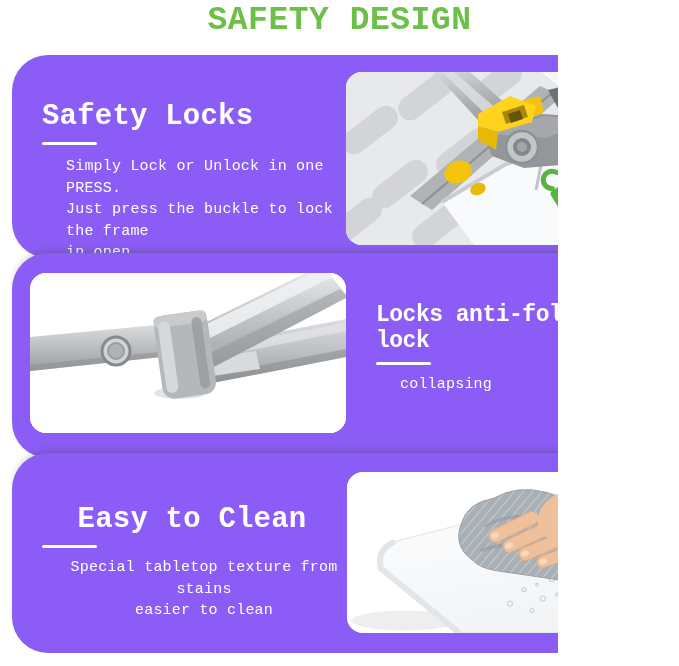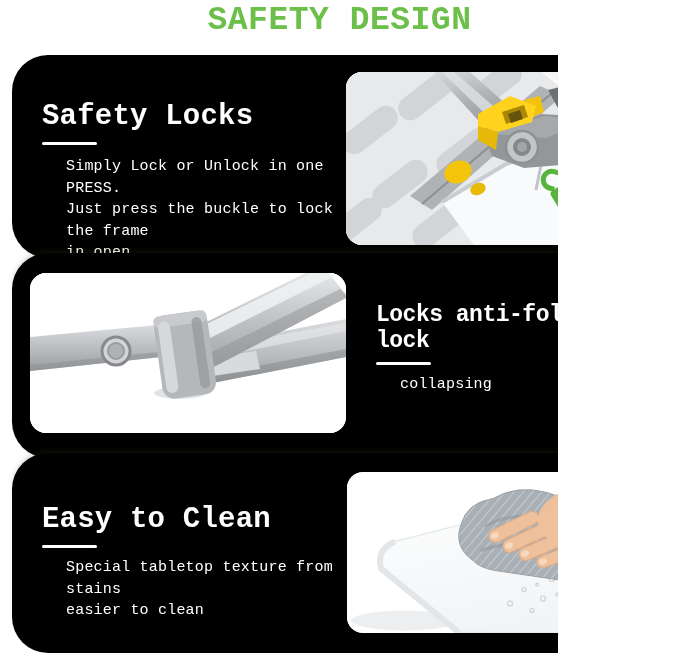--- a/index.html
+++ b/index.html
@@ -6,25 +6,25 @@
   html,body { background:#ffffff; }
   .page {
     position:relative; width:558px; height:666px; background:#ffffff;
     font-family:Liberation Mono, monospace; overflow:hidden;
   }
   .title {
     position:absolute; top:2px; left:0; width:679px; text-align:center;
     font-size:33px; font-weight:bold; letter-spacing:0.5px; color:#6cc04a;
   }
   .panel {
-    position:absolute; left:12px; width:656px; background:#000000; border-radius:36px;
+    position:absolute; left:12px; width:656px; background:#8b5cf6; border-radius:36px;
   }
   .panel-1 { top:55px;  height:203px; }
   .panel-2 { top:253px; height:205px; box-shadow:0 -5px 7px -4px rgba(40,70,15,0.35); }
-  .panel-3 { top:453px; height:200px; box-shadow:0 -5px 7px -4px rgba(40,70,15,0.35); }
+  .panel-3 { top:453px; height:200px; box-shadow:0 -5px 7px -4px rgba(40,70,15,0.35);text-align:center; }
   .card {
     position:absolute; background:#ffffff; border-radius:16px; overflow:hidden;
   }
   .card svg { display:block; width:100%; height:100%; }
   .card-1 { left:334px; top:17px; width:300px; height:173px; }
   .card-2 { left:18px;  top:20px; width:316px; height:160px; }
   .card-3 { left:335px; top:19px; width:303px; height:161px; }
   .tb { position:absolute; color:#ffffff; }
   .tb-1 { left:30px;  top:47px; width:300px; }
   .tb-2 { left:364px; top:49px; width:290px; }

